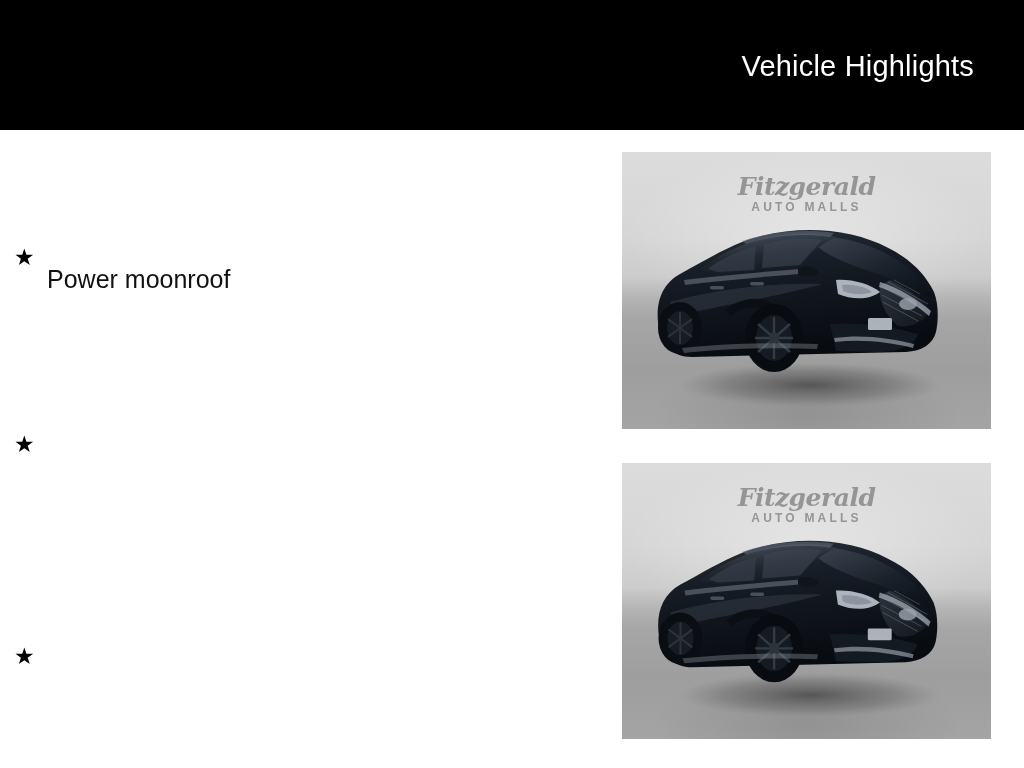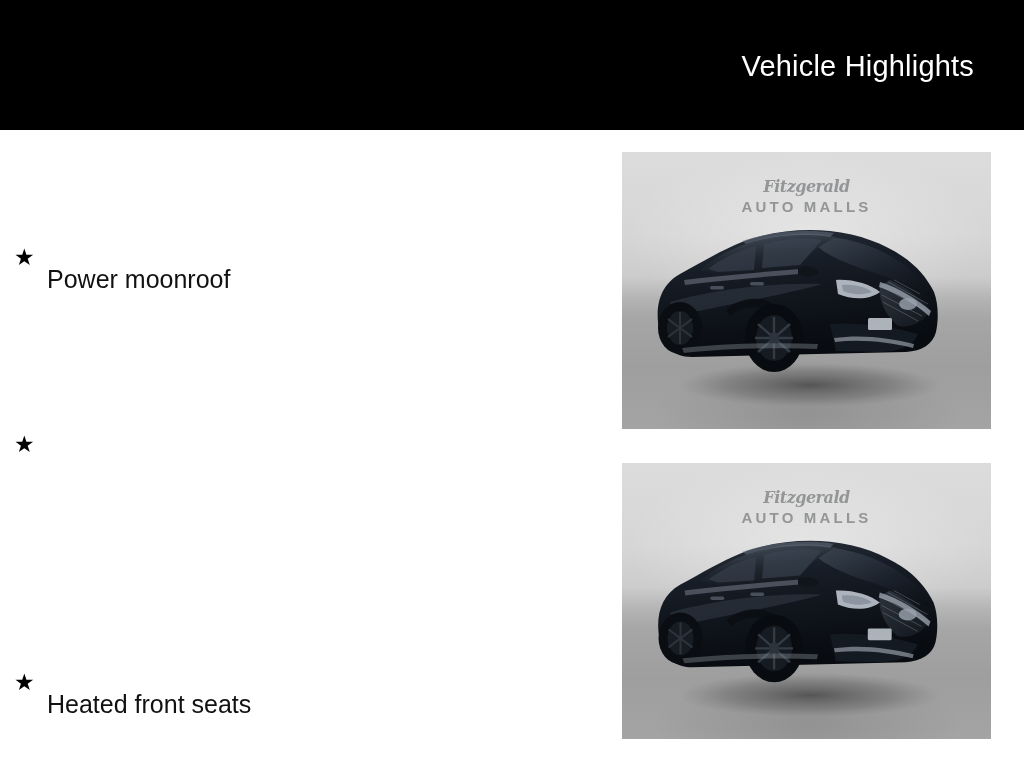--- a/index.html
+++ b/index.html
@@ -100,28 +100,28 @@
     transform:translateX(-50%);
     text-align:center;
     color:#8d8f90;
     opacity:0.92;
     pointer-events:none;
   }
   .watermark-name {
     font-family:"DejaVu Serif", serif;
     font-style:italic;
     font-weight:700;
-    font-size:16px;
+    font-size:25px;
     letter-spacing:-0.5px;
     line-height:26px;
     white-space:nowrap;
   }
   .watermark-sub {
     font-family:"Liberation Sans", sans-serif;
-    font-size:15px;
+    font-size:12px;
     font-weight:700;
     letter-spacing:3.2px;
     line-height:12px;
     margin-top:1px;
     white-space:nowrap;
   }
 
   .car { position:absolute; left:0; top:0; width:100%; height:100%; }
 </style>
 </head>
@@ -139,21 +139,20 @@
       <span class="star-icon">★</span>
       <span class="highlight-label">Power moonroof</span>
     </li>
 
     <li class="highlight-item i1">
       <span class="star-icon">★</span>
     </li>
 
     <li class="highlight-item i2">
       <span class="star-icon">★</span>
-      <span class="highlight-label">Heated front seats</span>
     </li>
 
   </ul>
 
   <div class="photo photo-1">
     <div class="photo-bg"></div>
 
     <div class="watermark">
       <div class="watermark-name">Fitzgerald</div>
       <div class="watermark-sub">AUTO MALLS</div>

